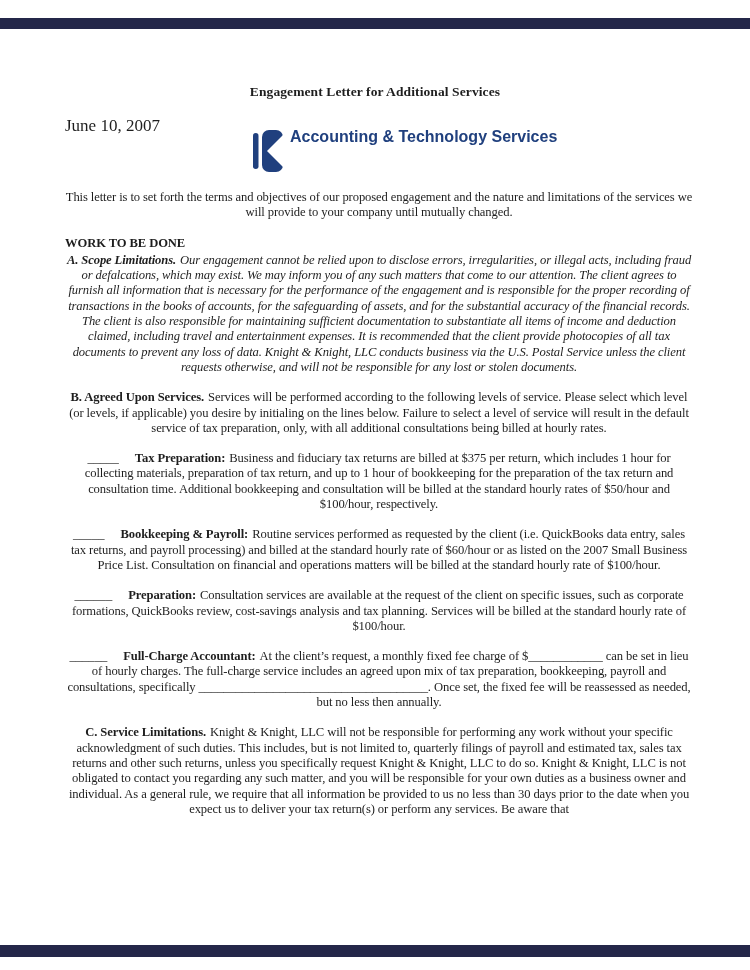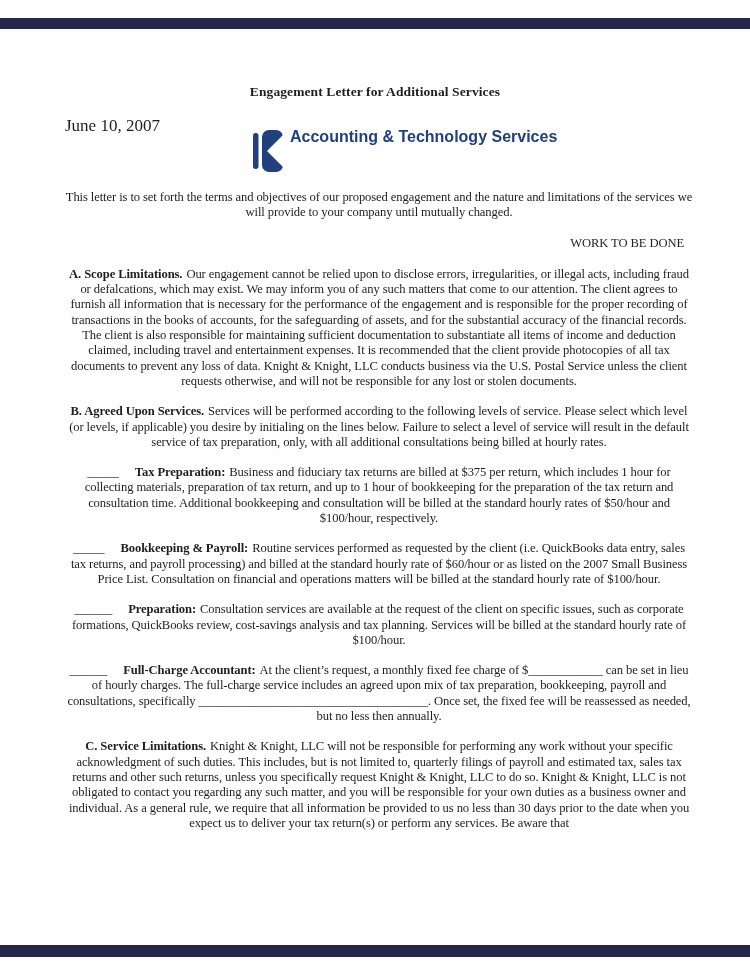--- a/index.html
+++ b/index.html
@@ -52,22 +52,22 @@
     font-size:16px;line-height:15px;
     margin-top:1px;
     white-space:nowrap;
   }
   .body-text{
     position:absolute;top:190px;left:65px;width:628px;
     font-size:12.6px;line-height:15.3px;letter-spacing:-0.1px;
   }
   .salutation{margin:0 0 14px 0;}
   .para{margin:0 0 15px 0;text-align:center;}
-  .para.tight-top{margin-top:16px;}
-  .section-heading{font-weight:normal;margin:9px;text-align:right;}
+  .para.tight-top{margin-top:2px;font-style:italic;}
+  .section-heading{font-weight:bold;margin:0;}
   .lead{font-weight:bold;margin-right:4px;}
   .blank{margin-right:16px;letter-spacing:0;}
 </style>
 </head>
 <body>
 
 <div class="page">
 
   <div class="rule-bar top"></div>
 

